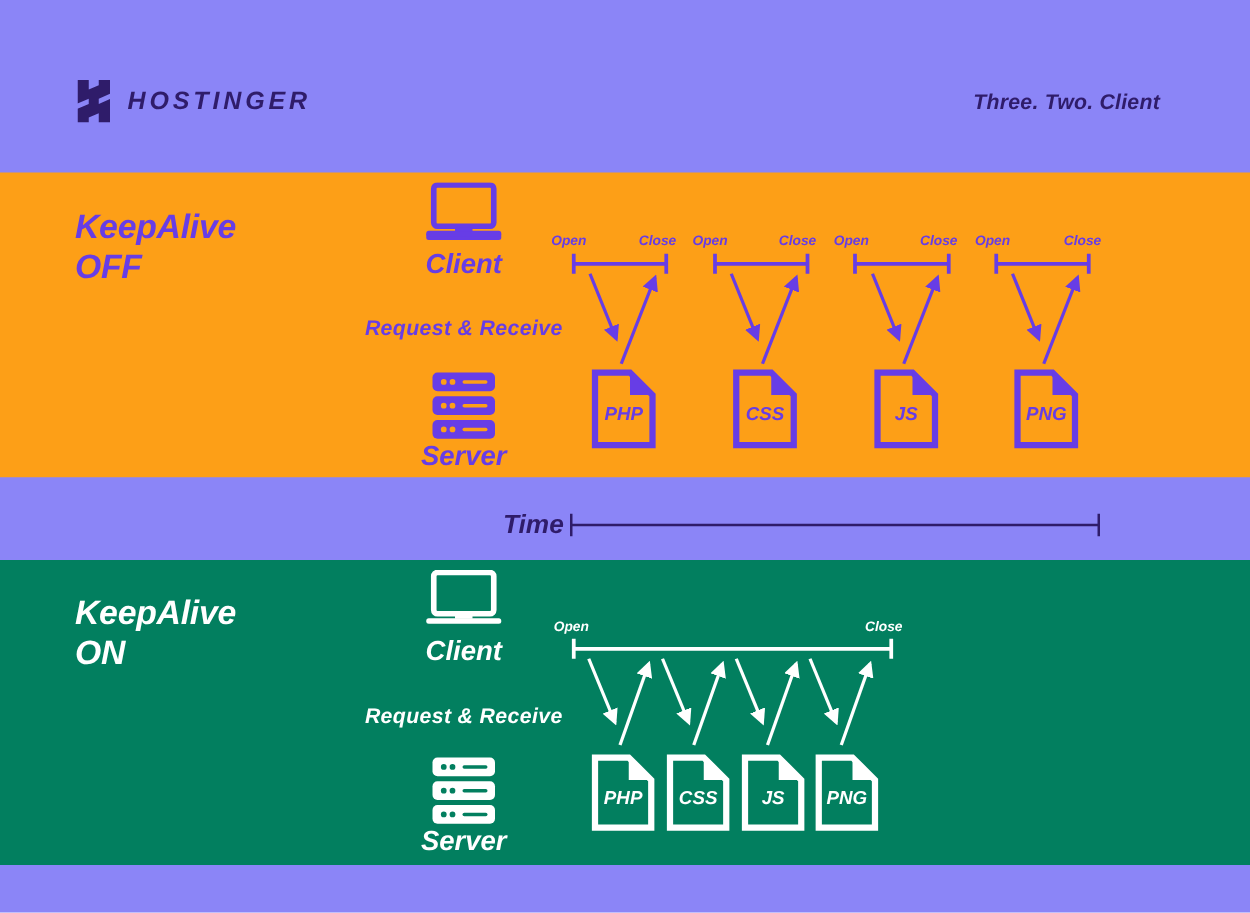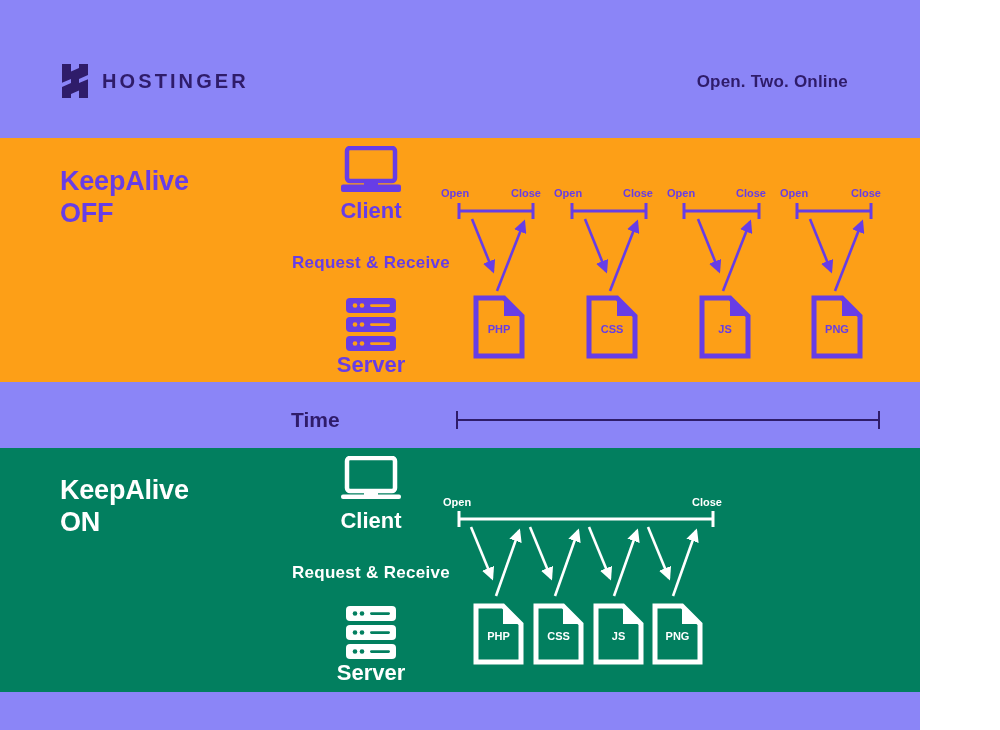--- a/index.html
+++ b/index.html
@@ -5,24 +5,25 @@
   html, body {
     margin: 0;
     padding: 0;
     background: #ffffff;
   }
   body {
     font-family: "Liberation Sans", sans-serif;
   }
   #infographic {
     position: relative;
-    width: 920px;
+    width: 1000px;
     height: 730px;
     overflow: hidden;
     background: #8b85f7;
+    font-style: italic;
   }
   .band {
     position: absolute;
     left: 0;
     width: 1000px;
   }
   .band-header   { top: 0;     height: 138px; background: #8b85f7; }
   .band-off      { top: 138px; height: 244px; background: #fd9f17; }
   .band-time     { top: 382px; height: 66px;  background: #8b85f7; }
   .band-on       { top: 448px; height: 244px; background: #027f5f; }
@@ -109,31 +110,31 @@
     left: 0;
     top: 0;
     pointer-events: none;
   }
 
   
   .time-label {
     position: absolute;
     left: 291px;
     width: 160px;
-    text-align: left;
+    text-align: right;
     top: 408px;
     font-size: 21px;
     font-weight: bold;
     color: #2f1c6a;
   }
 
   
   .file-text {
     position: absolute;
-    font-size: 11px;
+    font-size: 15px;
     font-weight: bold;
     text-align: center;
     white-space: nowrap;
   }
 </style>
 </head>
 <body>
 
 <div id="infographic">
 
@@ -142,21 +143,21 @@
   <div class="band band-time"></div>
   <div class="band band-on"></div>
   <div class="band band-footer"></div>
 
   <div class="logo-wrap">
     <svg class="logo-mark" viewBox="0 0 26 34">
       <path d="M0 0 h9 v7.5 l8 -3.4 V0 h9 v11 l-9 3.9 v4.2 l9 -3.9 V34 h-9 v-7.5 l-8 3.4 V34 H0 V23 l9 -3.9 v-4.2 L0 18.8 Z" fill="#2f1c6a"></path>
     </svg>
     <div class="logo-text">HOSTINGER</div>
   </div>
-  <div class="tagline">Open. Two. Online</div>
+  <div class="tagline">Three. Two. Client</div>
 
   <div class="side-title off">KeepAlive
 OFF</div>
 
   <div class="icon-box" style="top:146px;">
     <svg width="62" height="48" viewBox="0 0 62 48">
       <rect x="7" y="2" width="48" height="33" rx="3" fill="none" stroke="#673de6" stroke-width="4.5"></rect>
       <path d="M1 41 h60 a0 0 0 0 1 0 0 v3 a2 2 0 0 1 -2 2 H3 a2 2 0 0 1 -2 -2 Z" fill="#673de6"></path>
       <rect x="1" y="38.5" width="60" height="4.5" rx="2" fill="#673de6"></rect>
       <rect x="24" y="36" width="14" height="3" fill="#673de6"></rect>

